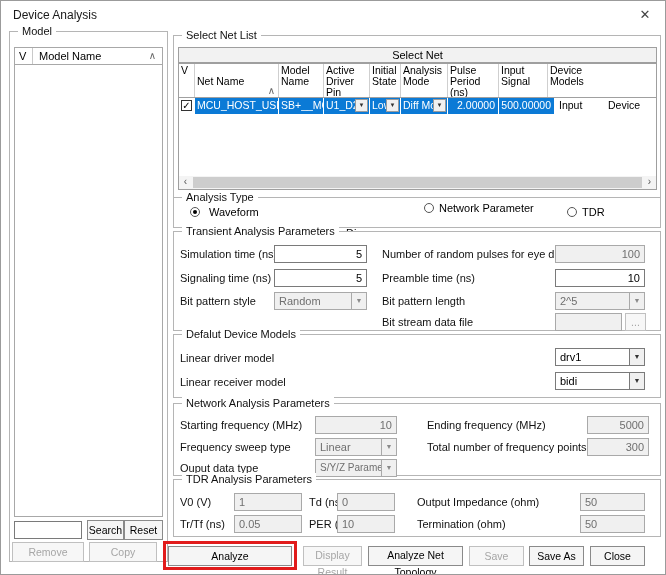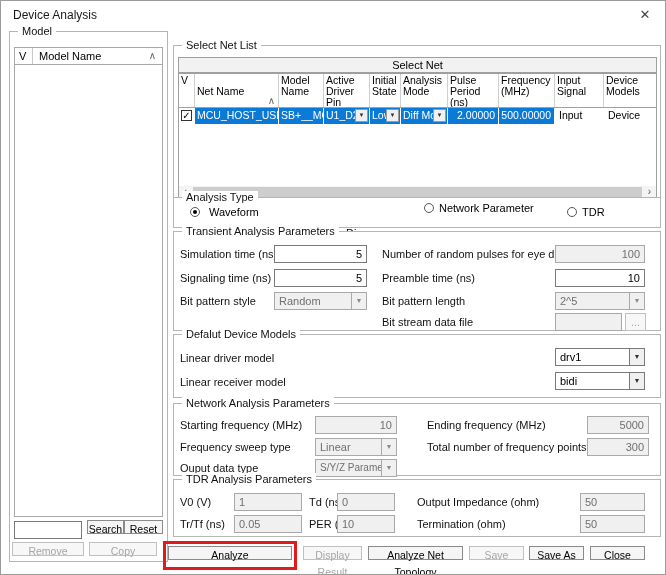--- a/index.html
+++ b/index.html
@@ -16,21 +16,21 @@
 
   .inp { position:absolute; height:18px; border:1px solid #7a7a7a; background:#fff; font-family:"Liberation Sans", sans-serif; font-size:11px; color:#000; padding:0 4px; }
   .inp.right { text-align:right; }
   .inp.dis { background:#f0f0f0; color:#6f6f6f; border-color:#a9a9a9; }
 
   .cmb { position:absolute; height:18px; border:1px solid #7a7a7a; background:#fff; font-size:11px; color:#000; line-height:16px; padding-left:4px; cursor:default; }
   .cmb .arrow { position:absolute; right:0; top:0; bottom:0; width:15px; background:#f0f0f0; border-left:1px solid #7a7a7a; color:#333; font-size:7px; text-align:center; line-height:16px; }
   .cmb.dis { background:#f0f0f0; color:#6f6f6f; border-color:#a9a9a9; }
   .cmb.dis .arrow { color:#8a8a8a; border-left-color:#a9a9a9; }
 
-  .btn { position:absolute; height:14px; background:#f5f5f5; border:1px solid #8a8a8a; font-family:"Liberation Sans", sans-serif; font-size:10.5px; color:#000; text-align:center; line-height:17px; cursor:pointer; }
+  .btn { position:absolute; height:20px; background:#f5f5f5; border:1px solid #8a8a8a; font-family:"Liberation Sans", sans-serif; font-size:10.5px; color:#000; text-align:center; line-height:17px; cursor:pointer; }
   .btn.dis { color:#a6a6a6; border-color:#c0c0c0; background:#f7f7f7; cursor:default; }
 
   
   .list-hdr { position:absolute; display:flex; border:1px solid #a8a8a8; background:#fff; font-size:11px; }
   .list-hdr .c1 { width:18px; border-right:1px solid #c9c9c9; padding:2px 0 0 4px; }
   .list-hdr .c2 { flex:1; padding:2px 0 0 6px; position:relative; }
   .sort-caret { position:absolute; right:6px; top:2px; color:#666; font-size:10px; }
   .list-body { position:absolute; background:#fff; border:1px solid #a8a8a8; border-top:none; }
 
   
@@ -80,21 +80,21 @@
     <div class="list-body" style="left:4px; top:33px; width:149px; height:452px;"></div>
 
     <input class="inp" style="left: 4px; top: 489px; width: 68px;" value="">
     <button class="btn" style="left:77px; top:488px; width:37px;">Search</button>
     <button class="btn" style="left:114px; top:488px; width:39px;">Reset</button>
 
     <button class="btn dis" style="left:2px; top:510px; width:72px;">Remove</button>
     <button class="btn dis" style="left:79px; top:510px; width:68px;">Copy</button>
   </div>
 
-  <div class="grp" style="left:172px; top:44px; width:488px; height:163px;">
+  <div class="grp" style="left:172px; top:34px; width:488px; height:163px;">
     <span class="grp-label">Select Net List</span>
 
     <div class="band-hdr" style="left:4px; top:11px; width:479px; height:16px;">Select Net</div>
 
     <div class="tbl" style="left:4px; top:27px; width:479px; height:127px;">
       <div class="thead">
         <div class="th" style="width:16px;">V</div>
         <div class="th" style="width:84px;">
           <span>Net Name</span>
           <span class="sort-caret" style="top:auto; bottom:1px; right:3px;">∧</span>
@@ -103,22 +103,20 @@
 Name</div>
         <div class="th" style="width:46px;">Active
 Driver Pin</div>
         <div class="th" style="width:31px;">Initial
 State</div>
         <div class="th" style="width:47px;">Analysis
 Mode</div>
         <div class="th" style="width:51px;">Pulse
 Period
 (ns)</div>
-        <div class="th" style="width:56px;">Frequency
-(MHz)</div>
         <div class="th" style="width:49px;">Input
 Signal</div>
         <div class="th" style="width:50px; border-right:none;">Device
 Models</div>
       </div>
 
       <div class="trow">
         <div class="td" style="width:16px;">
           <span class="cb">✓</span>
         </div>

